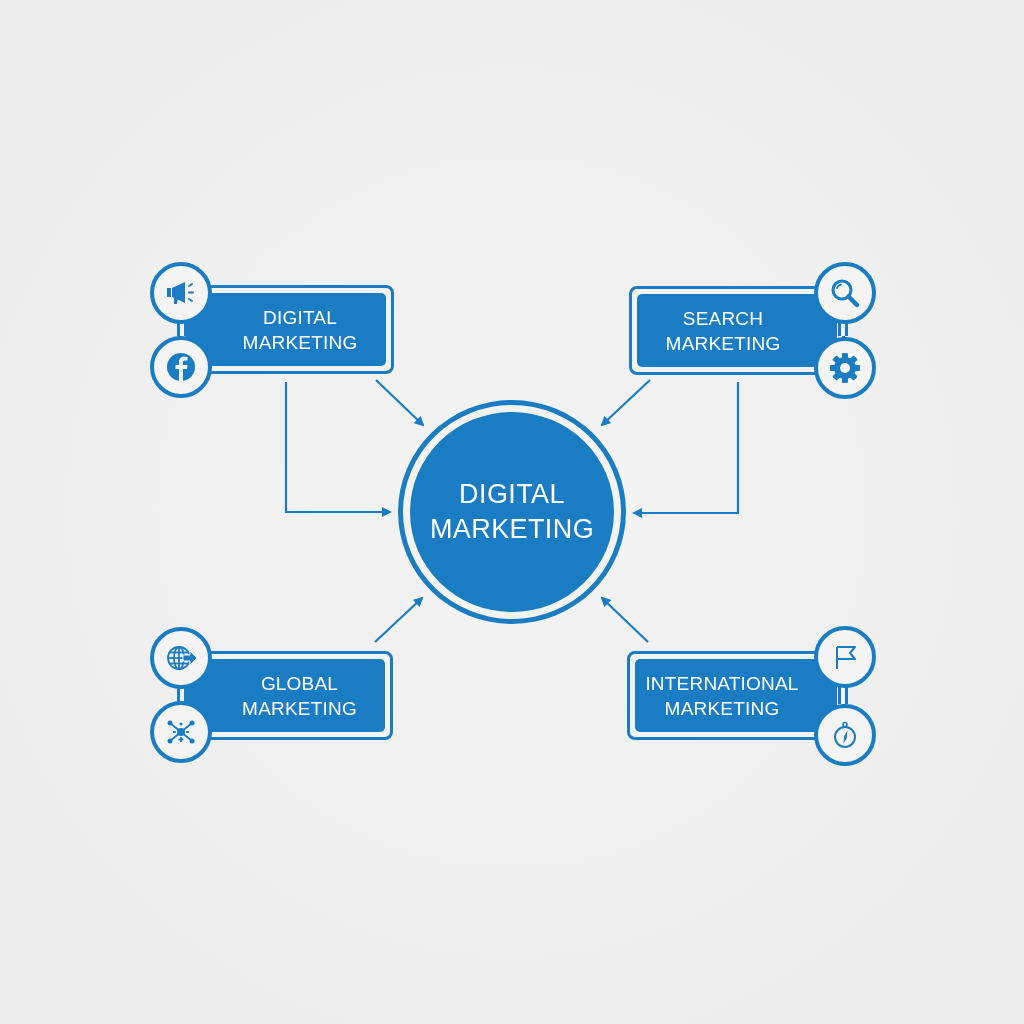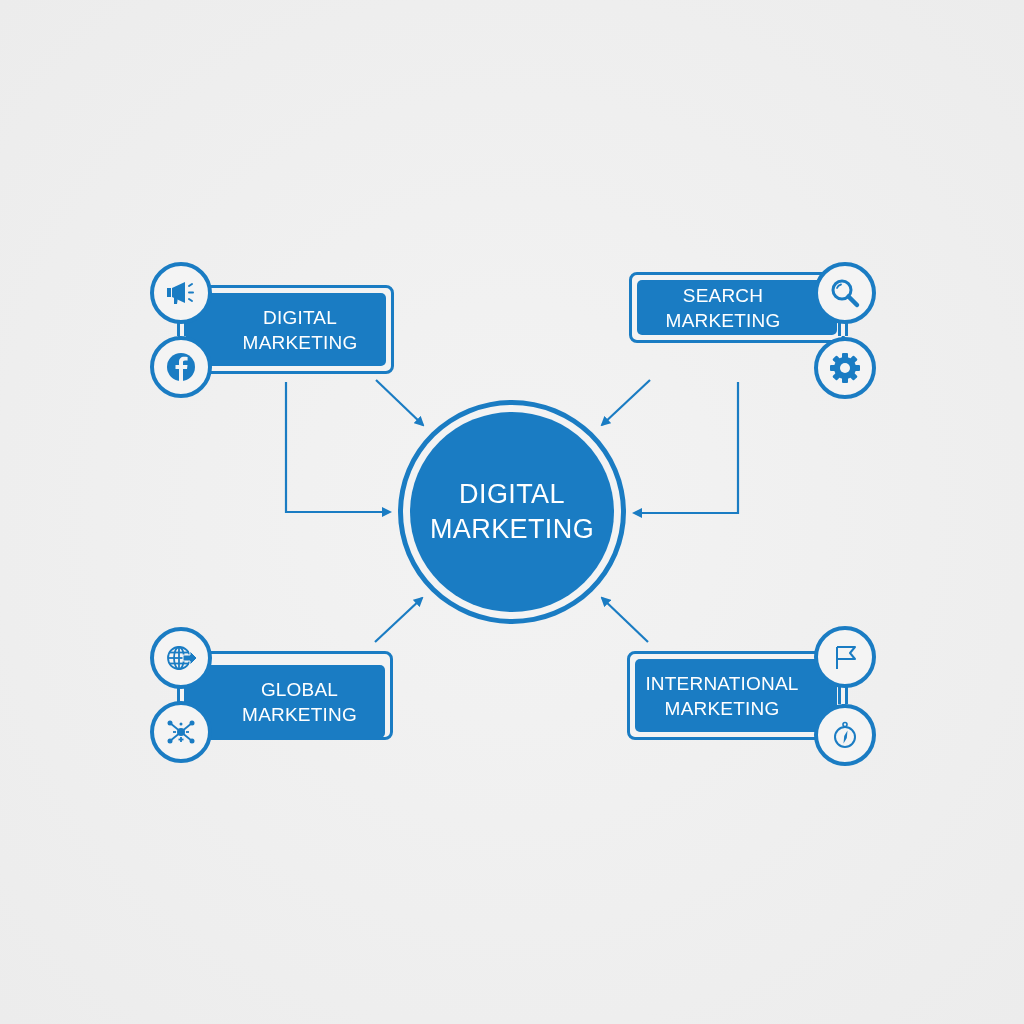--- a/index.html
+++ b/index.html
@@ -148,21 +148,21 @@
       </g>
     </svg>
   </div>
   <div class="icon-circle" style="left:150px; top:336px;">
     <svg viewBox="0 0 36 36">
       <circle cx="18" cy="18" r="14" fill="#1a7cc3"></circle>
       <path d="M20,32 L20,20 L24,20 L24.5,16 L20,16 L20,13.5 C20,12.3 20.4,11.6 22,11.6 L24.6,11.6 L24.6,8 C24,7.9 22.6,7.8 21.2,7.8 C17.9,7.8 16,9.8 16,13.2 L16,16 L12.5,16 L12.5,20 L16,20 L16,32 Z" fill="#f4f4f4"></path>
     </svg>
   </div>
 
-  <div class="box" style="left:629px; top:272px; width:216px; height:71px;">
+  <div class="box" style="left:629px; top:286px; width:216px; height:89px;">
     <div class="box-inner" style="padding-right:28px;">
       <span>SEARCH</span>
       <span>MARKETING</span>
     </div>
   </div>
   <div class="link-bar" style="left:838px; top:318px; width:10px;"></div>
   <div class="icon-circle" style="left:814px; top:262px;">
     <svg viewBox="0 0 36 36">
       <circle cx="15" cy="15" r="9" fill="none" stroke="#1a7cc3" stroke-width="3"></circle>
       <path d="M10,13 A5.5,5.5 0 0 1 14,9.5" fill="none" stroke="#1a7cc3" stroke-width="1.8" stroke-linecap="round"></path>
@@ -176,21 +176,21 @@
         <rect x="-3" y="-15" width="6" height="30" rx="1" transform="rotate(45)"></rect>
         <rect x="-3" y="-15" width="6" height="30" rx="1" transform="rotate(90)"></rect>
         <rect x="-3" y="-15" width="6" height="30" rx="1" transform="rotate(135)"></rect>
         <circle r="11"></circle>
       </g>
       <circle cx="18" cy="18" r="5" fill="#f4f4f4"></circle>
     </svg>
   </div>
 
   <div class="box" style="left:178px; top:651px; width:215px; height:89px;">
-    <div class="box-inner" style="padding-left:28px;margin-top:6px;">
+    <div class="box-inner" style="padding-left:28px;">
       <span>GLOBAL</span>
       <span>MARKETING</span>
     </div>
   </div>
   <div class="link-bar" style="left:177px; top:685px; width:10px;"></div>
   <div class="icon-circle" style="left:150px; top:627px;">
     <svg viewBox="0 0 36 36">
       <g fill="none" stroke="#1a7cc3" stroke-width="1.8">
         <circle cx="16" cy="18" r="11"></circle>
         <ellipse cx="16" cy="18" rx="5" ry="11"></ellipse>

